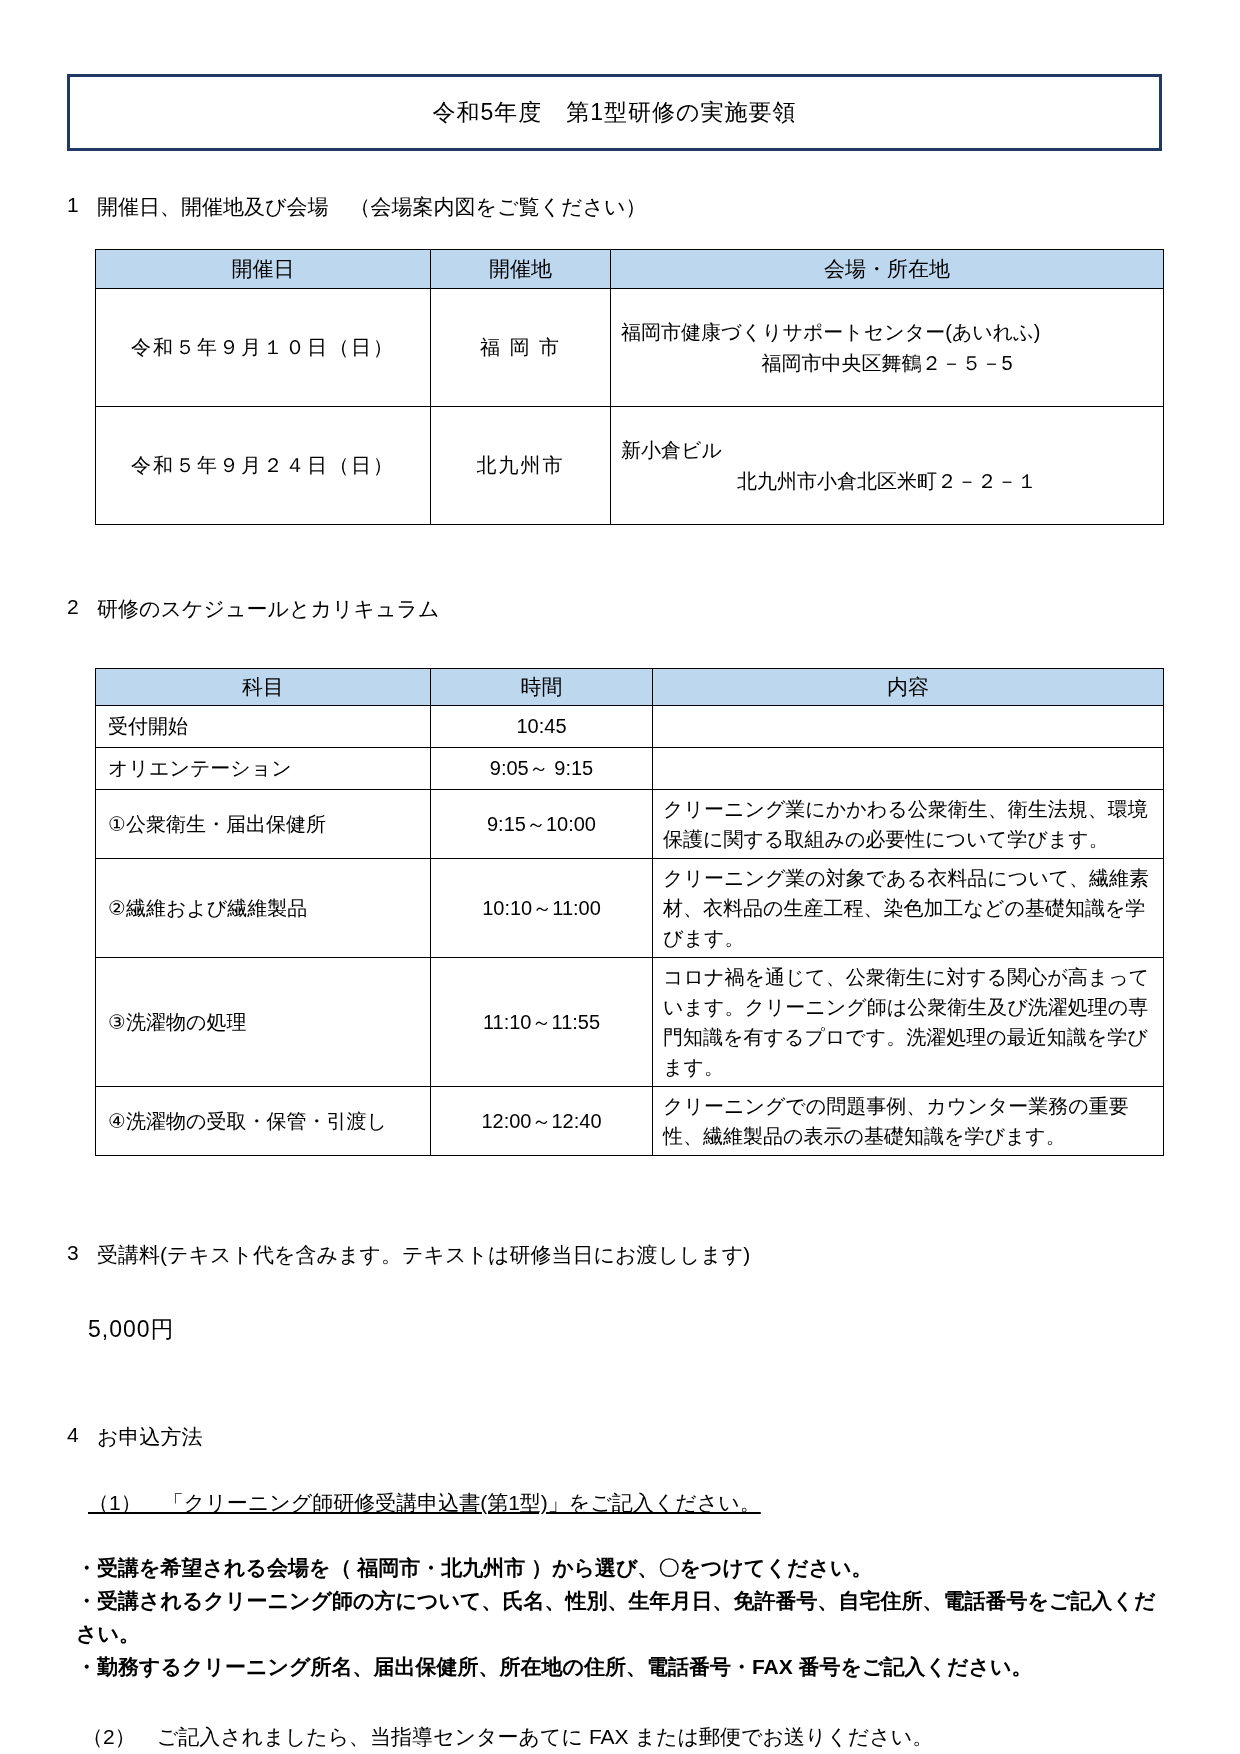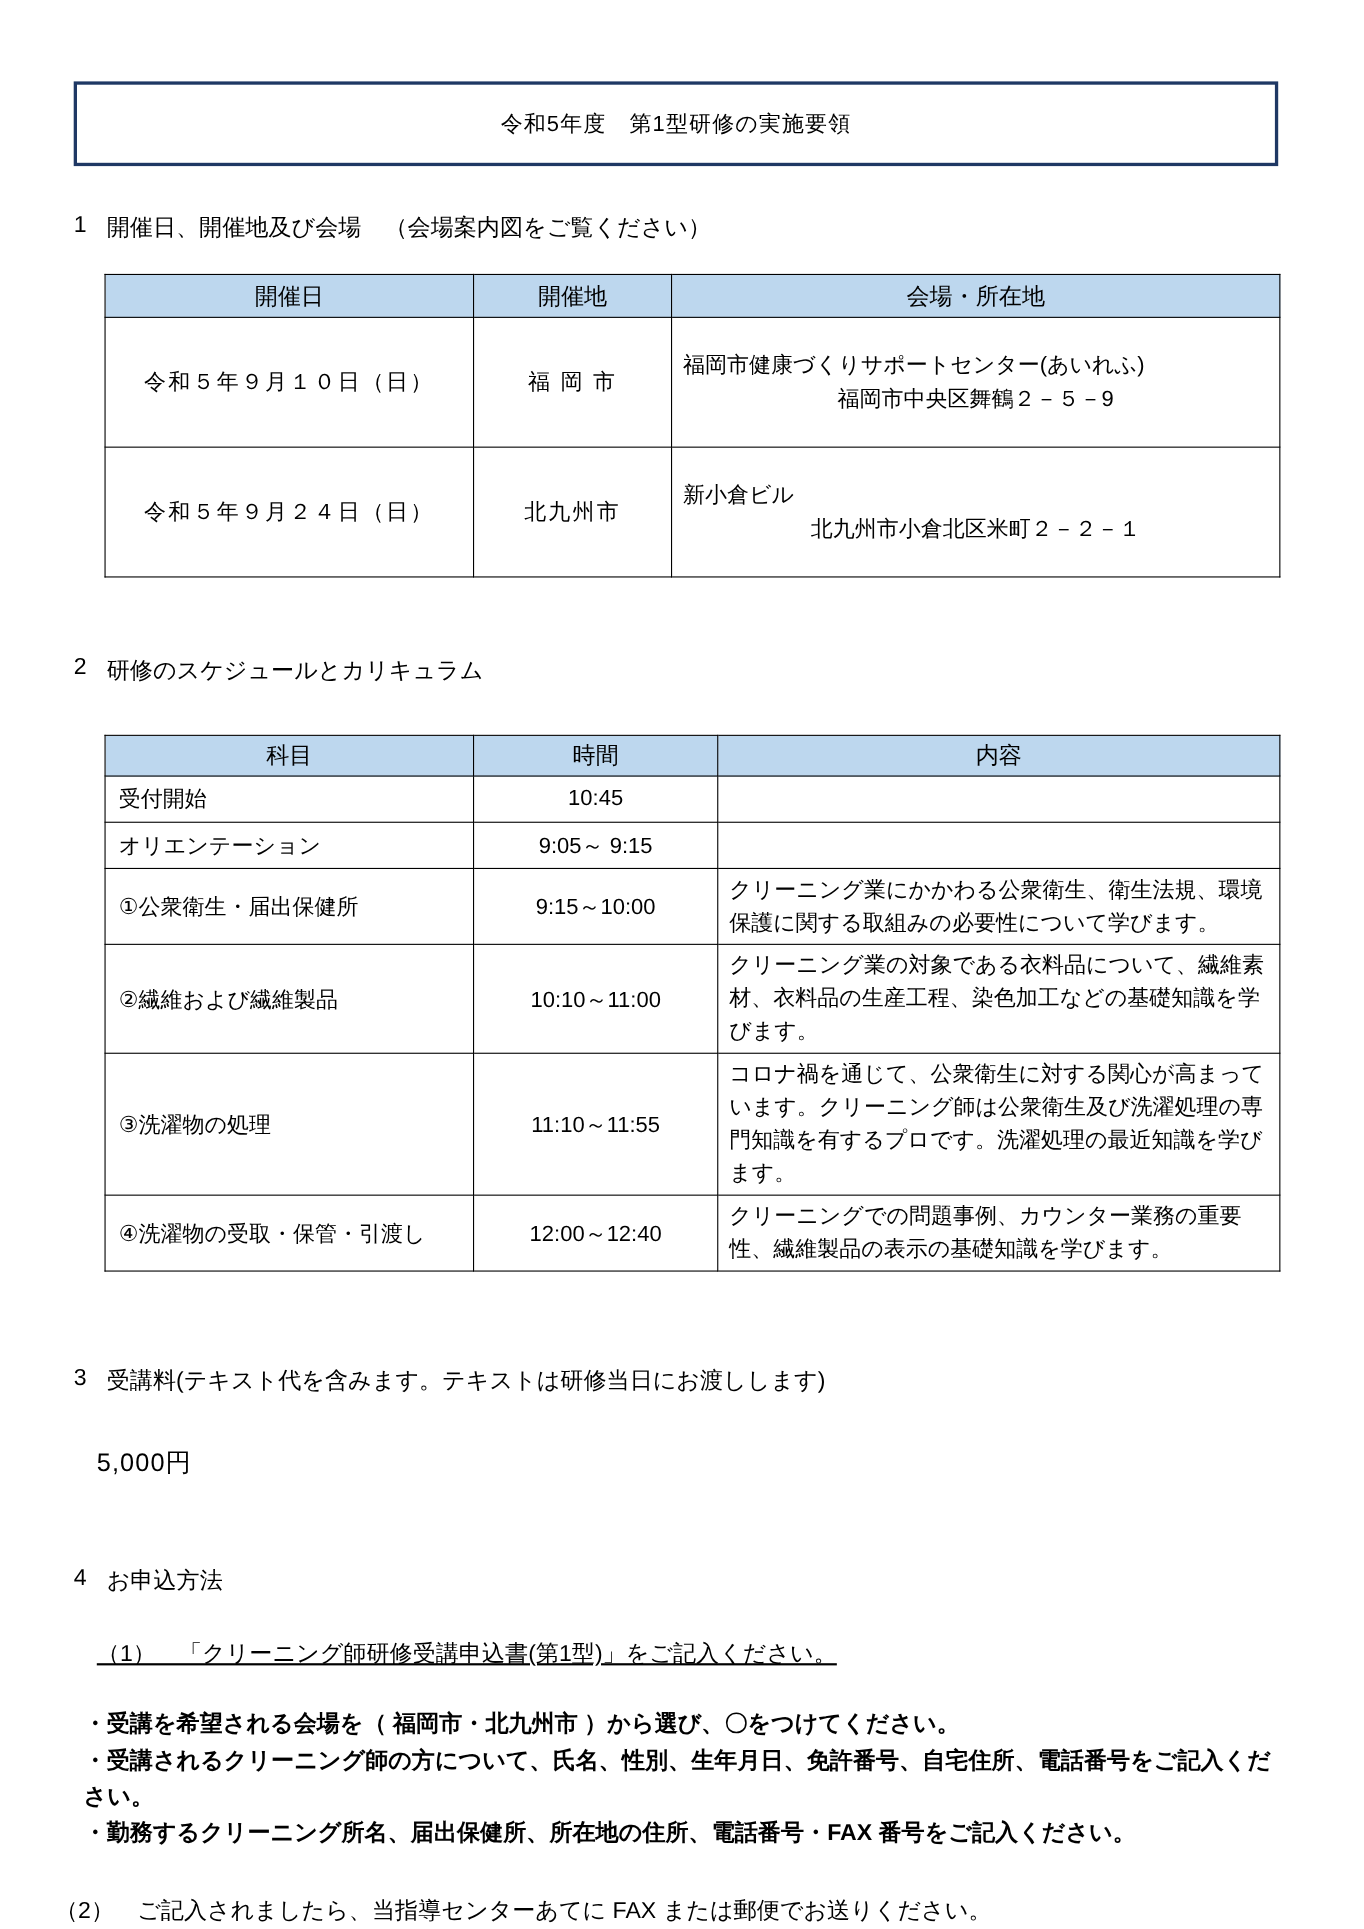--- a/index.html
+++ b/index.html
@@ -6,21 +6,21 @@
   body{
     width:1240px;height:1754px;background:#ffffff;overflow:hidden;
     font-family:"Liberation Sans","DejaVu Sans",sans-serif;color:#000;
   }
   .page{position:relative;width:1240px;height:1754px;background:#fff;}
 
   .title-box{
     margin:74px 0 0 67px;width:1089px;height:71px;
     border:3px solid #1F3864;
     display:flex;align-items:center;justify-content:center;
-    font-size:20px;letter-spacing:1px;text-align:right;
+    font-size:23px;letter-spacing:1px;text-align:right;
   }
 
   .sec-heading{
     margin-left:67px;font-size:21px;display:flex;
   }
   .sec-heading .num{width:30px;}
   .s1{margin-top:42px;}
   .s2{margin-top:70px;}
   .s3{margin-top:85px;}
   .s4{margin-top:78px;}
@@ -46,21 +46,21 @@
   .schedule-table col.c3{width:511px;}
   .schedule-table thead th{height:34px;}
   .schedule-table .subject-cell{padding-left:12px;}
   .schedule-table .time-cell{text-align:center;}
   .schedule-table .content-cell{padding:4px 10px;line-height:30px;font-size:20px;}
   .schedule-table .row-short td{height:33px;}
 
   .fee-line{margin:45px 0 0 88px;font-size:23px;letter-spacing:1px;}
   .apply-item{margin-left:88px;font-size:21px;}
   .apply-item-1{margin-top:38px;text-decoration:underline;}
-  .apply-item-2{margin-top:40px;margin-left:50px;}
+  .apply-item-2{margin-top:40px;margin-left:82px;}
   .apply-bullets{margin:34px 0 0 76px;width:1088px;font-size:21px;line-height:33px;font-weight:bold;}
 </style>
 </head>
 <body>
 
 <div class="page">
 
   <div class="title-box">
     <span>令和5年度　第1型研修の実施要領</span>
   </div>
@@ -82,21 +82,21 @@
         <th>開催地</th>
         <th>会場・所在地</th>
       </tr>
     </thead>
     <tbody>
       <tr>
         <td class="date-cell">令和５年９月１０日（日）</td>
         <td class="city-cell">福 岡 市</td>
         <td class="venue-cell">
           <div class="venue-name">福岡市健康づくりサポートセンター(あいれふ)</div>
-          <div class="venue-address">福岡市中央区舞鶴２－５－9</div>
+          <div class="venue-address">福岡市中央区舞鶴２－５－5</div>
         </td>
       </tr>
       <tr>
         <td class="date-cell">令和５年９月２４日（日）</td>
         <td class="city-cell">北九州市</td>
         <td class="venue-cell">
           <div class="venue-name">新小倉ビル</div>
           <div class="venue-address">北九州市小倉北区米町２－２－１</div>
         </td>
       </tr>

